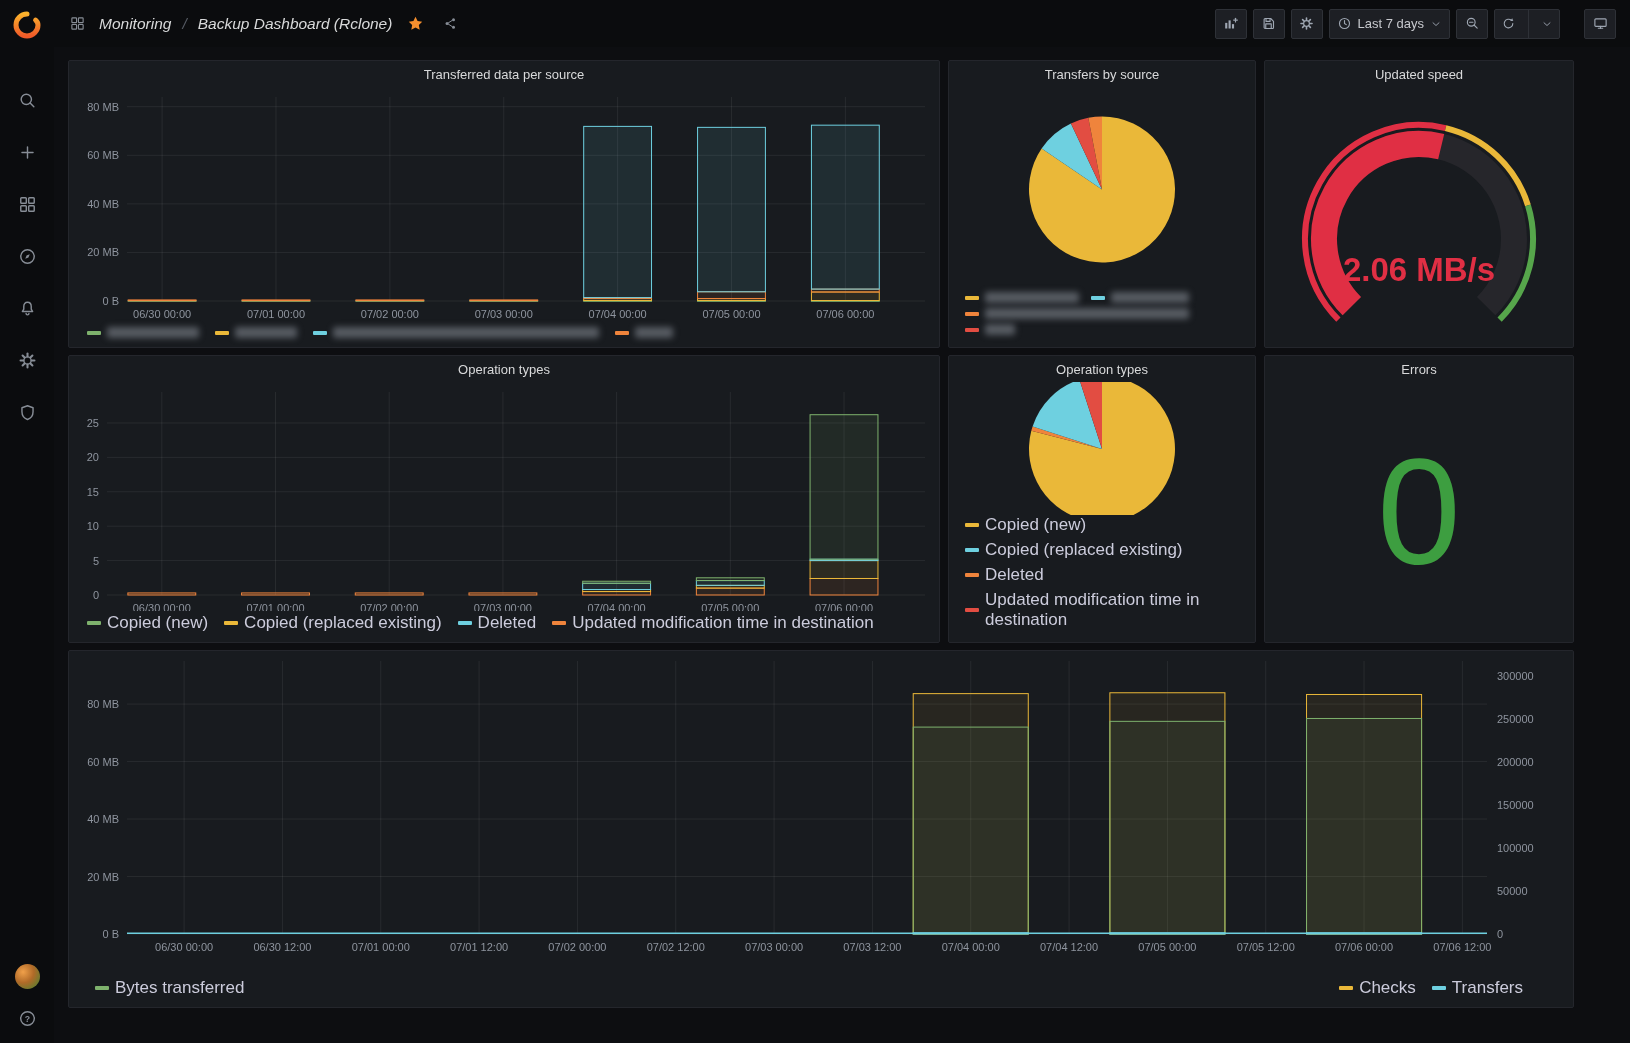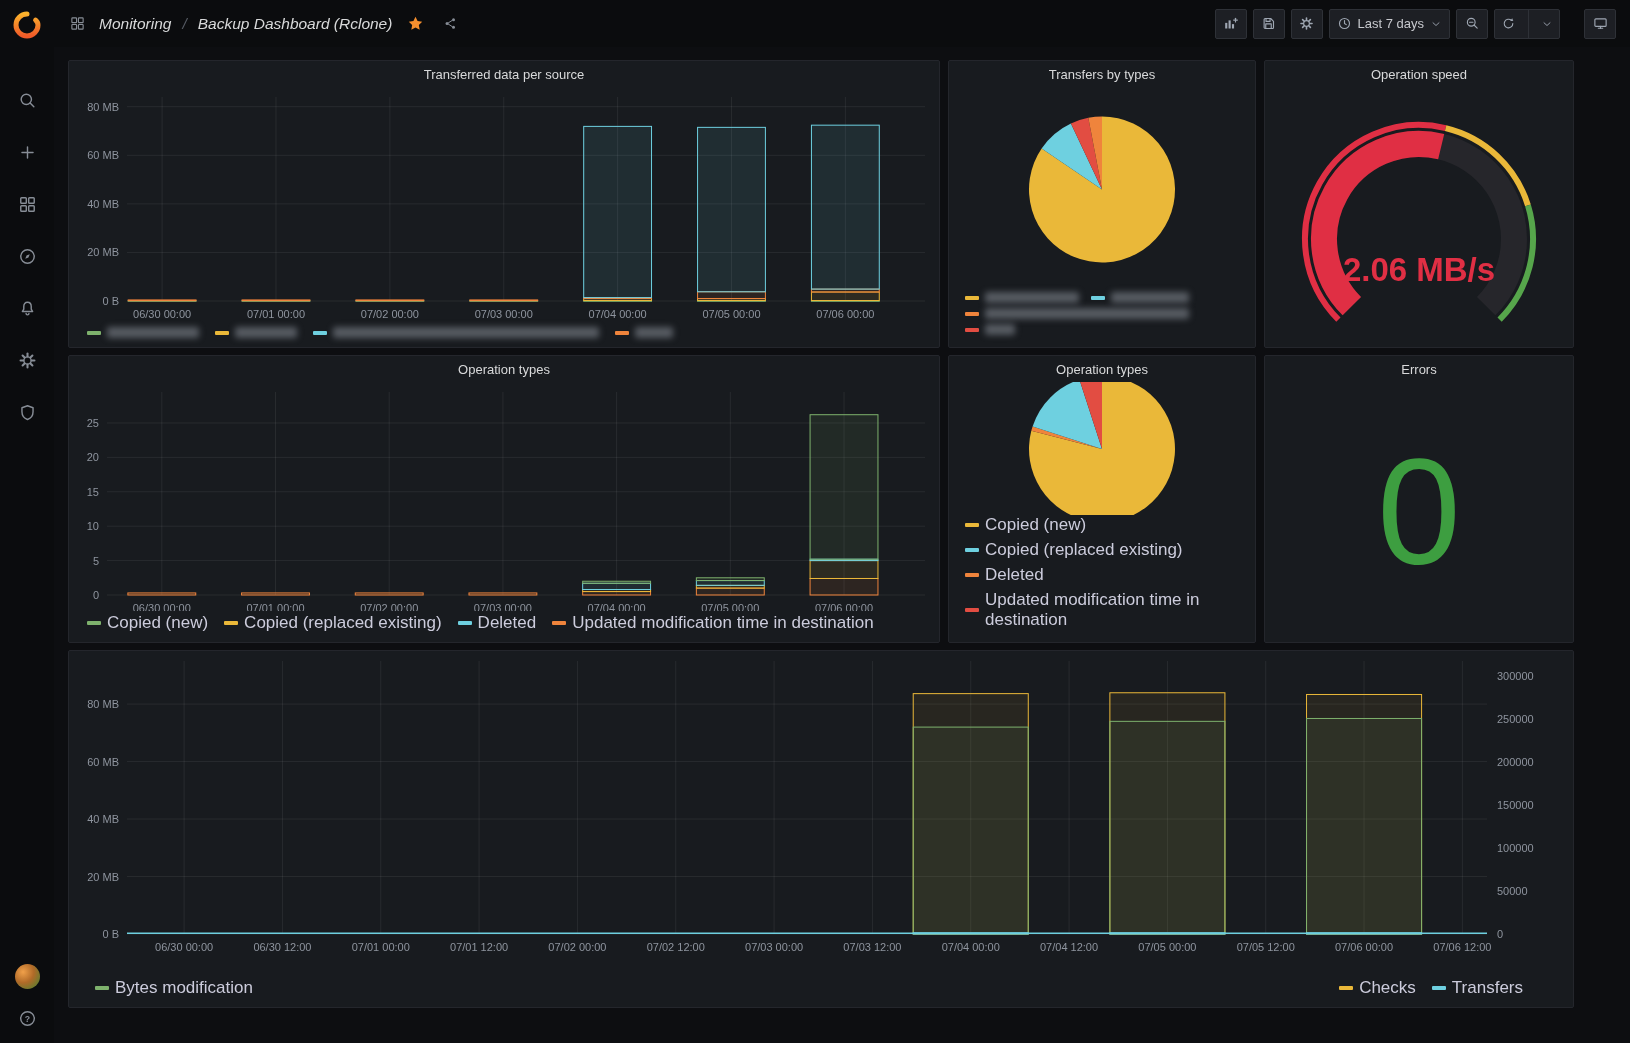--- a/index.html
+++ b/index.html
@@ -310,21 +310,21 @@
               </span>
               <span class="legend-item">
                 <span class="lmark" style="background: rgb(239, 132, 60);"></span>
                 <span class="blurbox" style="width: 38px;"></span>
               </span>
             </div>
         </div>
       </section>
 
       <section class="panel">
-        <div class="panel-h">Transfers by types</div>
+        <div class="panel-h">Transfers by source</div>
         <div class="panel-b">
           <div class="pie-wrap chart">
               <svg width="306" height="205">
                 <path d="M 153 102.5 L 153 29.5 A 73 73 0 1 1 92.62311807795697 61.467913416794495 Z" fill="#EAB839"></path>
                 <path d="M 153 102.5 L 92.62311807795697 61.467913416794495 A 73 73 0 0 1 121.91811171574967 36.44762516998058 Z" fill="#6ED0E0"></path>
                 <path d="M 153 102.5 L 121.91811171574967 36.44762516998058 A 73 73 0 0 1 139.32116403524205 30.793030696805744 Z" fill="#E24D42"></path>
                 <path d="M 153 102.5 L 139.32116403524205 30.793030696805744 A 73 73 0 0 1 153 29.5 Z" fill="#EF843C"></path>
               </svg>
             </div>
           <div class="legend pie-legend">
@@ -342,21 +342,21 @@
               </span>
               <span class="legend-item">
                 <span class="lmark" style="background: rgb(226, 77, 66);"></span>
                 <span class="blurbox" style="width: 30px;"></span>
               </span>
             </div>
         </div>
       </section>
 
       <section class="panel">
-        <div class="panel-h">Operation speed</div>
+        <div class="panel-h">Updated speed</div>
         <div class="panel-b">
           <div class="gauge-wrap chart">
               <svg width="308" height="260">
                 <path d="M 86.82485578727797 219.175144212722 A 95 95 0 1 1 221.17514421272202 219.175144212722" fill="none" stroke="#26262b" stroke-width="26"></path>
                 <path d="M 86.82485578727797 219.175144212722 A 95 95 0 0 1 176.177309566311 59.624857562220726" fill="none" stroke="#e02f44" stroke-width="26"></path>
                 <path d="M 73.38982694473357 232.61017305526642 A 114 114 0 0 1 180.6127714795732 41.14982907466488" fill="none" stroke="#e02f44" stroke-width="6"></path>
                 <path d="M 180.6127714795732 41.14982907466488 A 114 114 0 0 1 262.9604036870096 118.47940292351736" fill="none" stroke="#EAB839" stroke-width="6"></path>
                 <path d="M 262.9604036870096 118.47940292351736 A 114 114 0 0 1 234.61017305526644 232.61017305526642" fill="none" stroke="#56a64b" stroke-width="6"></path>
                 <text x="154" y="194" text-anchor="middle" fill="#e02f44" font-size="33" font-weight="bold">2.06 MB/s</text>
               </svg>
@@ -526,21 +526,21 @@
                 <rect x="1040.872" y="70.34736842105264" width="115.056" height="212.65263157894736" fill="#7EB26D" fill-opacity="0.08" stroke="#7EB26D" stroke-width="1"></rect>
                 <rect x="1237.528" y="67.47368421052632" width="115.056" height="215.5263157894737" fill="#7EB26D" fill-opacity="0.08" stroke="#7EB26D" stroke-width="1"></rect>
                 <line x1="58" x2="1418" y1="282.3" y2="282.3" stroke="#6ED0E0" stroke-width="1.4"></line>
                 <rect x="844.2160000000001" y="281.7122641509434" width="115.056" height="1.2877358490566166" fill="#6ED0E0" fill-opacity="0.08" stroke="#6ED0E0" stroke-width="1"></rect>
                 <rect x="1040.872" y="281.7122641509434" width="115.056" height="1.2877358490566166" fill="#6ED0E0" fill-opacity="0.08" stroke="#6ED0E0" stroke-width="1"></rect>
                 <rect x="1237.528" y="281.7122641509434" width="115.056" height="1.2877358490566166" fill="#6ED0E0" fill-opacity="0.08" stroke="#6ED0E0" stroke-width="1"></rect>
               </svg></div>
           <div class="legend ops">
               <span class="legend-item">
                 <span class="lmark" style="background: rgb(126, 178, 109);"></span>
-                <span>Bytes modification</span>
+                <span>Bytes transferred</span>
               </span>
               <span class="lspacer"></span>
               <span class="legend-item">
                 <span class="lmark" style="background: rgb(234, 184, 57);"></span>
                 <span>Checks</span>
               </span>
               <span class="legend-item">
                 <span class="lmark" style="background: rgb(110, 208, 224);"></span>
                 <span>Transfers</span>
               </span>

